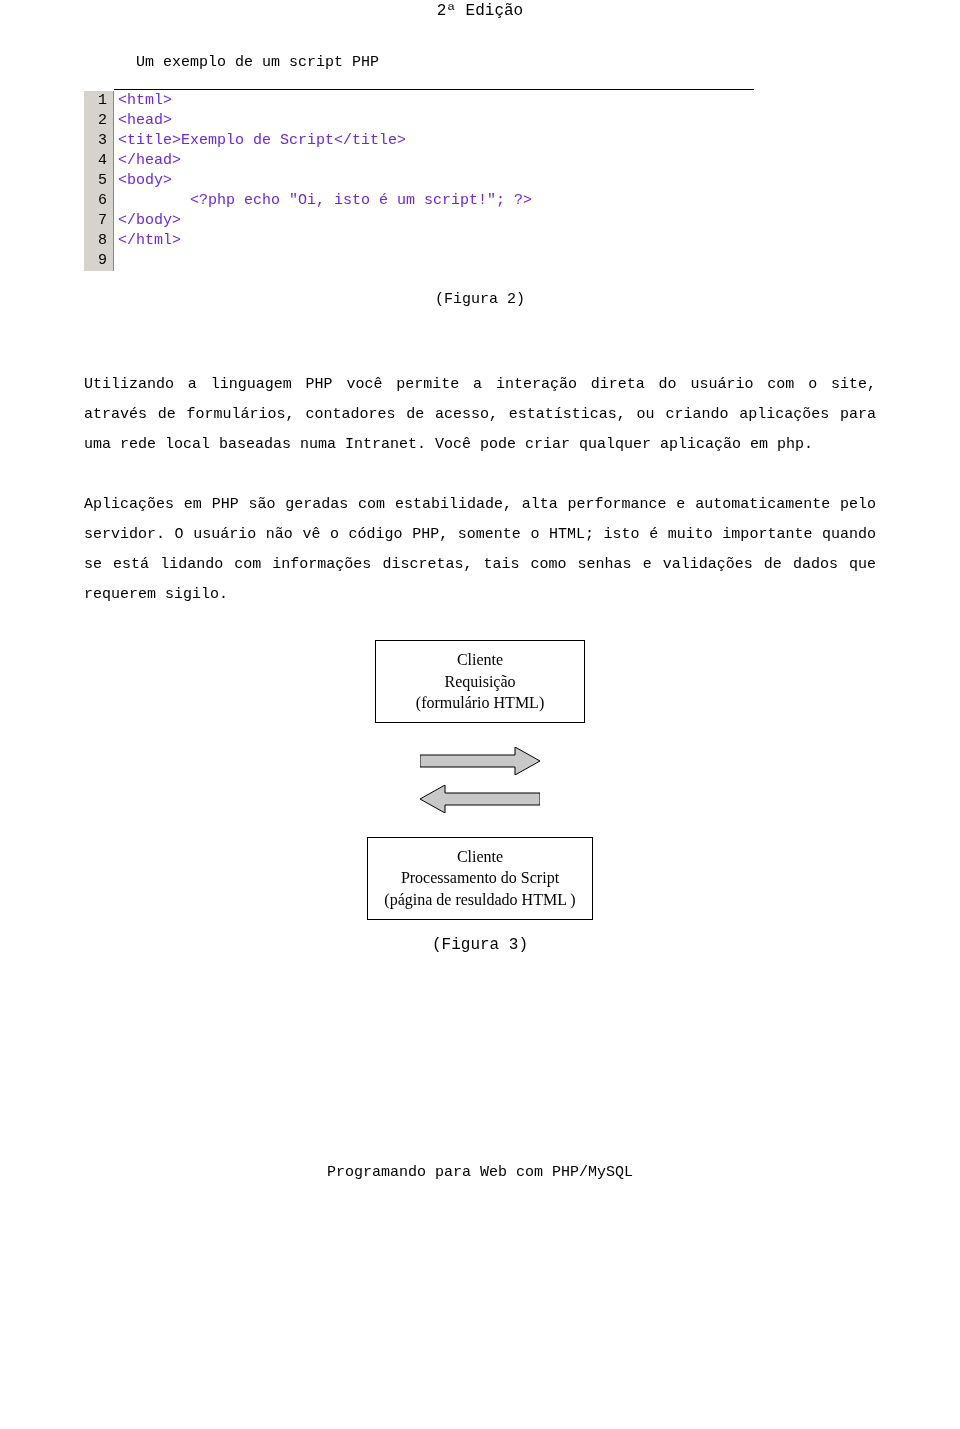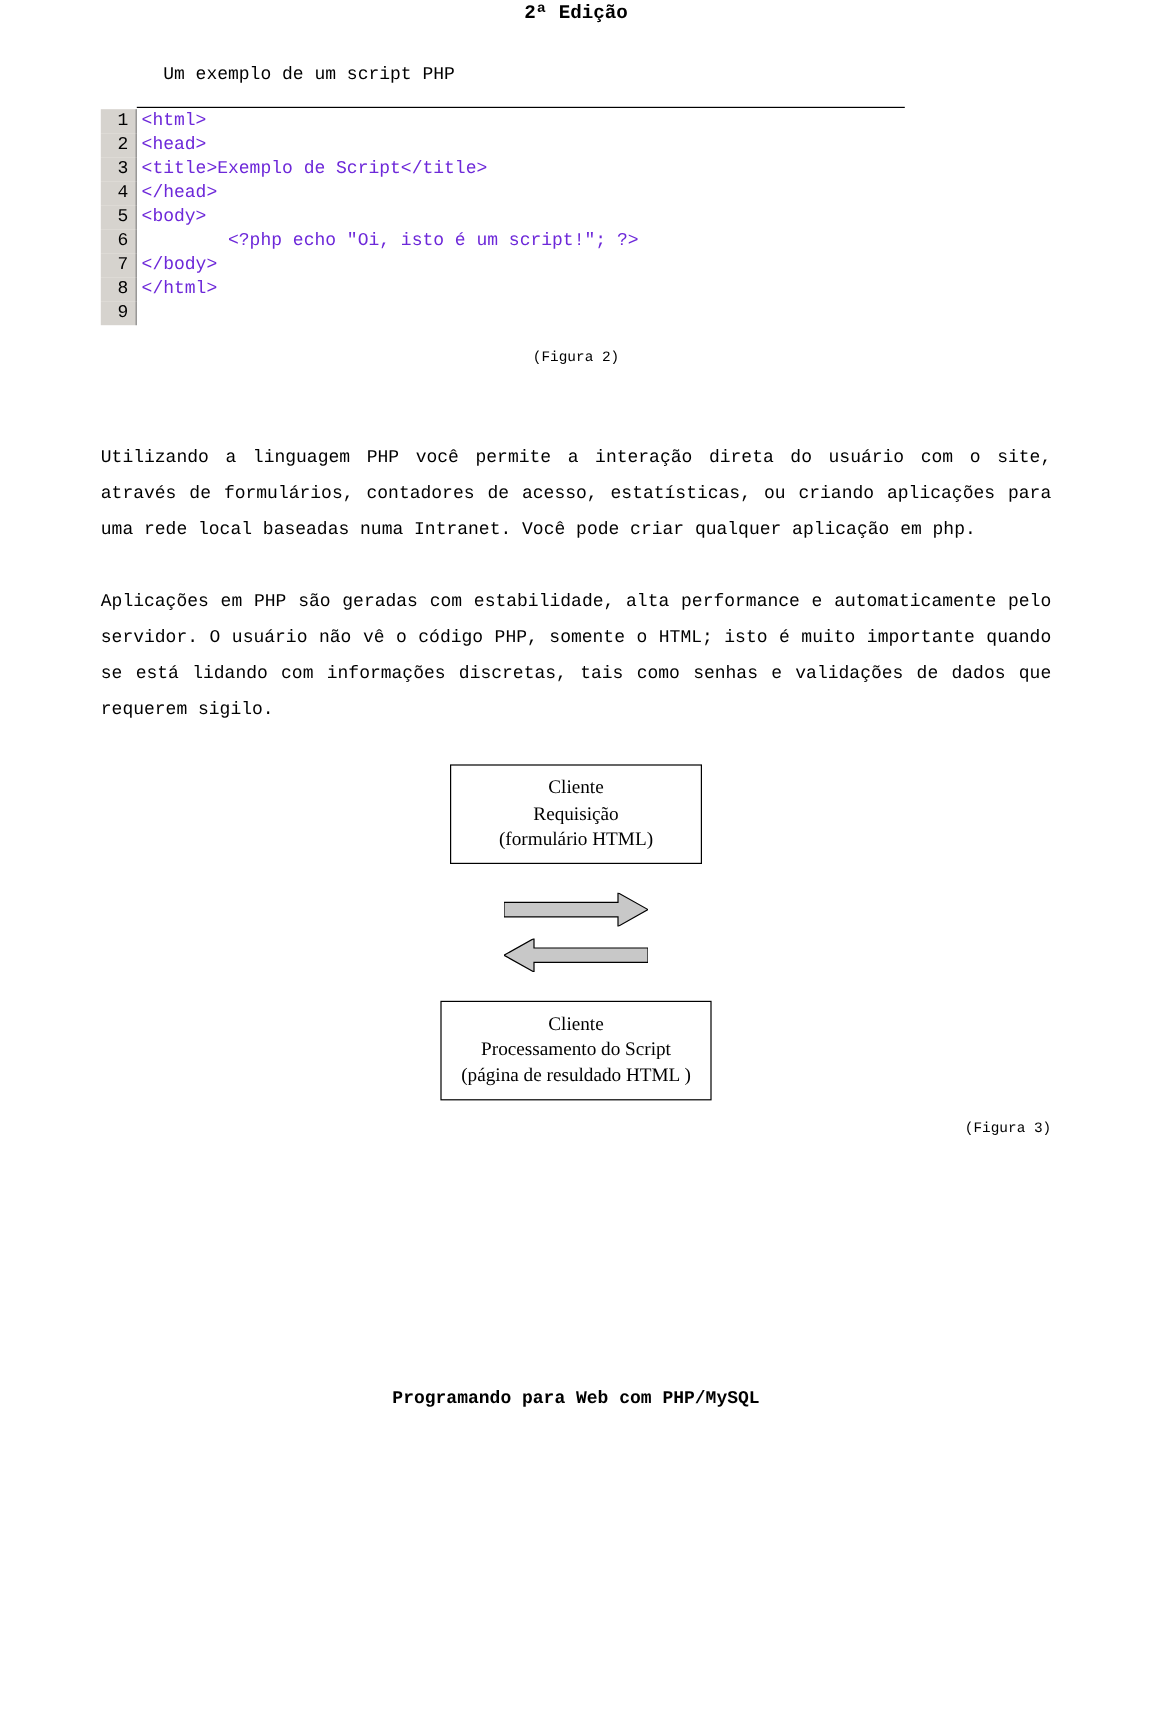--- a/index.html
+++ b/index.html
@@ -9,21 +9,21 @@
     background: #fff;
     font-family: "Courier New", Courier, monospace;
     color: #000;
     width: 960px;
   }
   .page {
     padding: 0 84px 60px 84px;
   }
   .header-title {
     text-align: center;
-    font-weight: bold;
+    font-weight: normal;
     font-size: 16px;
     padding-top: 2px;
     margin-bottom: 34px;
   }
   .subtitle {
     font-size: 15px;
     margin: 0 0 18px 0;
     text-indent: 52px;
   }
   
@@ -50,21 +50,21 @@
     white-space: pre;
     color: #6d28d9;
     flex: 1;
   }
   .editor .toprule {
     border-top: 1px solid #000;
     margin-left: 30px;
     margin-bottom: 1px;
   }
   .caption {
-    font-size: 12px;
+    font-size: 15px;
     text-align: center;
     margin: 18px 0 62px 0;
   }
   .para {
     font-size: 15px;
     line-height: 30px;
     margin: 16px 0 30px 0;
     text-align: justify;
   }
   
@@ -91,25 +91,24 @@
     gap: 10px;
   }
   .arrow-shape {
     width: 120px;
     height: 28px;
   }
   .footer {
     text-align: center;
     font-size: 15px;
     margin-top: 210px;
-    font-weight: bold;
   }
   .caption3 {
-    font-size: 12px;
-    text-align: right;
+    font-size: 16px;
+    text-align: center;
     margin: 8px 0 0 0;
   }
 </style>
 </head>
 <body>
 
 <div class="page">
 
   <div class="header-title">2ª Edição</div>
 

